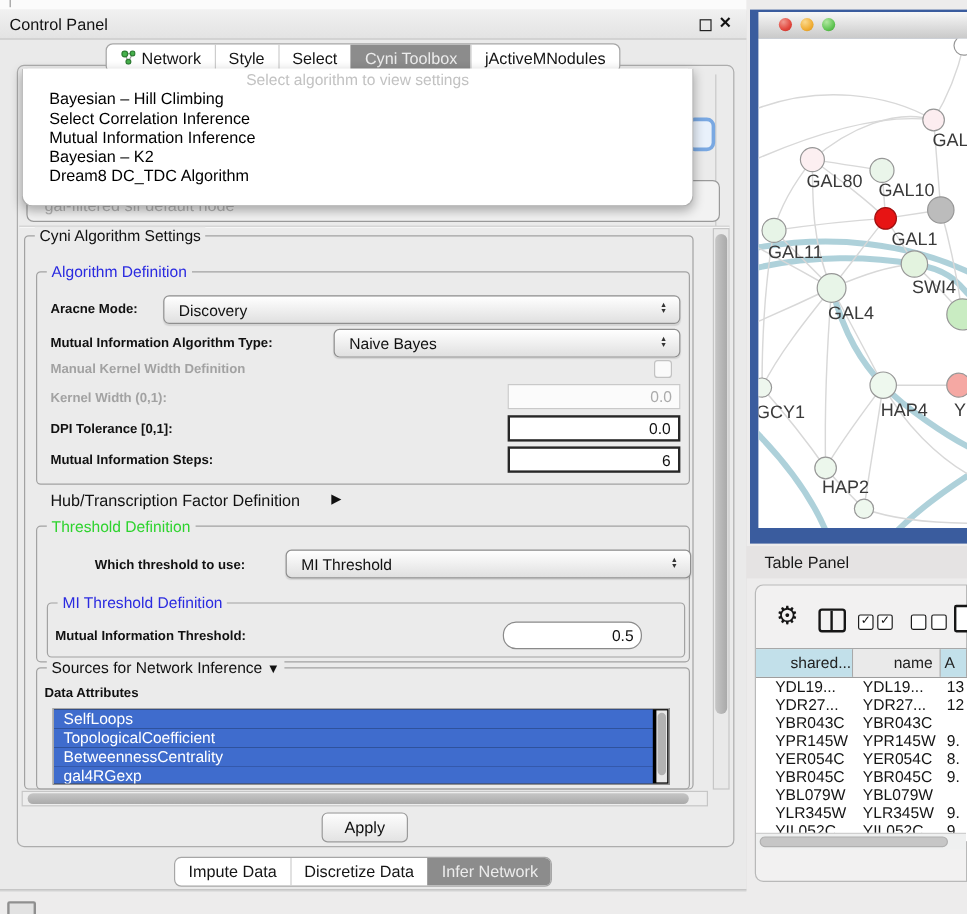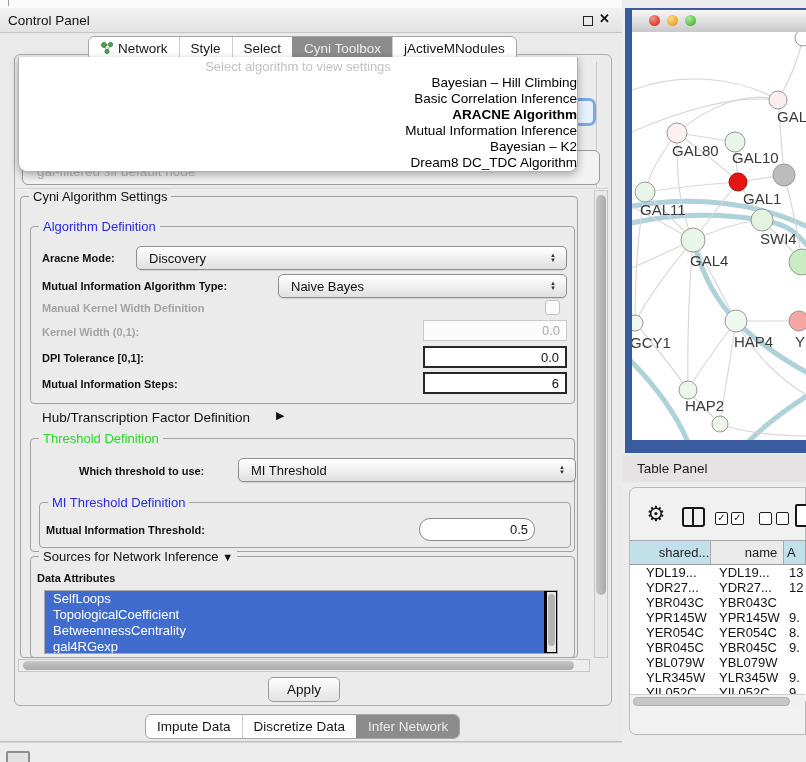--- a/index.html
+++ b/index.html
@@ -31,21 +31,21 @@
   .sep{left:16px;top:180px;width:592px;height:1px;background:#cfcfcf;border-bottom:1px solid #f6f6f6;}
   
   .ghost-combo{left:22px;top:142px;width:576px;height:33px;border:1px solid #9a9a9a;border-radius:6px;
                background:#f2f2f2;}
   .ghost-combo .val{position:absolute;left:14px;top:13px;height:16px;font-size:13.5px;color:#b5b5b5;}
   .blue-frag{left:572px;top:90px;width:18px;height:22px;border:3px solid #79a8e2;border-radius:7px;background:#e9f1fb;}
   
   .dropdown{left:18px;top:49px;width:560px;height:115px;background:#fff;border:1px solid #b0b0b0;border-top:none;
             border-radius:0 0 9px 9px;box-shadow:0 3px 9px rgba(0,0,0,.30);z-index:50;padding-top:2px;box-sizing:border-box;}
   .dd-ph{height:16px;line-height:16px;text-align:center;color:#c2c2c2;font-size:13px;}
-  .dd-item{height:16.1px;line-height:16.1px;padding-left:8px;font-size:13.5px;color:#000;text-align:right;}
+  .dd-item{height:16.1px;line-height:16.1px;padding-left:22px;font-size:13.5px;color:#000;}
   .dd-item.bold{font-weight:bold;}
   
   .grp{position:absolute;border:1px solid #a2a2a2;border-radius:4px;}
   .legend{position:absolute;top:-8px;left:8px;background:#ebebeb;padding:0 4px;font-size:13px;color:#111;white-space:nowrap;}
   .lg-blue{color:var(--c-group_title_blue,#2a2ae0);}
   .lg-green{color:var(--c-group_title_green,#2ed32e);}
   .lbl{position:absolute;font-size:11px;font-weight:bold;color:#111;white-space:nowrap;}
   .lbl-dis{color:#a2a2a2;}
   .plain{font-weight:normal;font-size:13.5px;}
   .combo{position:absolute;height:24px;border:1px solid #8f8f8f;border-radius:5px;
@@ -154,22 +154,21 @@
         </div>
         <div class="tab">
           <span>jActiveMNodules</span>
         </div>
       </div>
 
     <div class="abs dropdown">
       <div class="dd-ph">Select algorithm to view settings</div>
       <div id="dropdown-list">
           <div class="dd-item">Bayesian – Hill Climbing</div>
-          <div class="dd-item">Basic Correlation Inference</div>
-          <div class="dd-item bold">ARACNE Algorithm</div>
+          <div class="dd-item">Select Correlation Inference</div>
           <div class="dd-item">Mutual Information Inference</div>
           <div class="dd-item">Bayesian – K2</div>
           <div class="dd-item">Dream8 DC_TDC Algorithm</div>
         </div>
     </div>
 
     <div class="grp" style="left:20px;top:188px;width:556px;height:460px;">
       <span class="legend">Cyni Algorithm Settings</span>
     </div>
 

